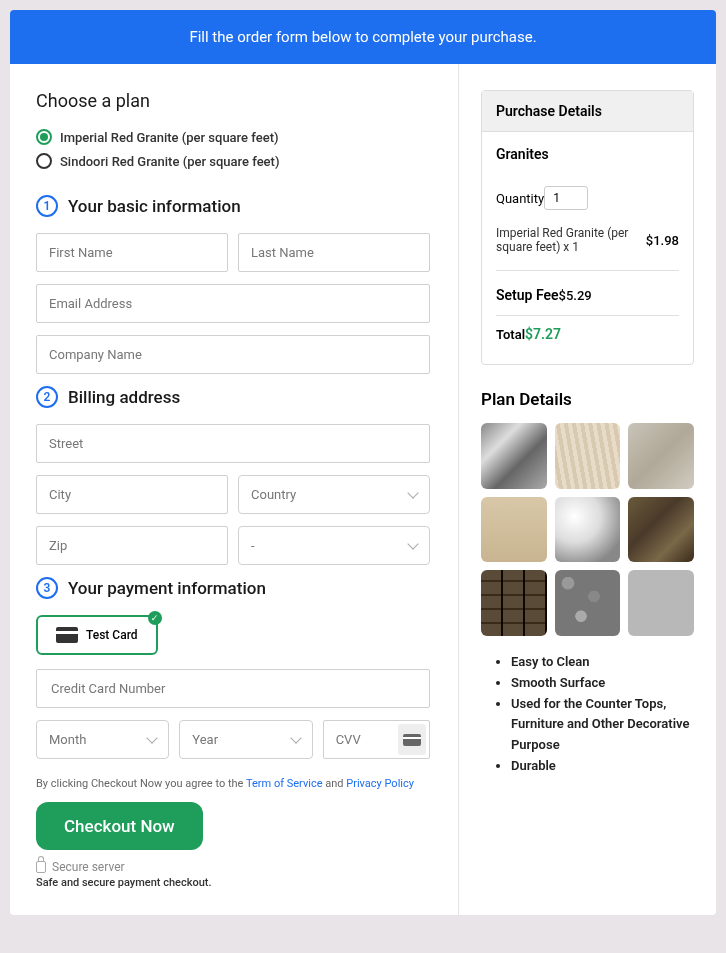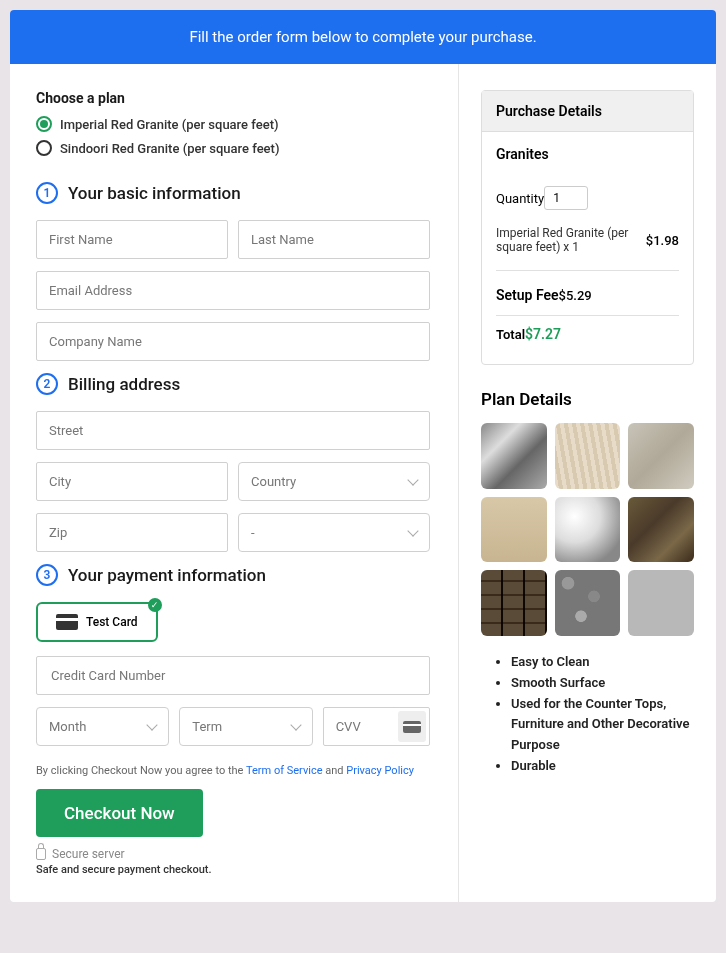--- a/index.html
+++ b/index.html
@@ -2,21 +2,21 @@
 <html><head>
 <meta charset="utf-8">
 <style>
 *{box-sizing:border-box;margin:0;padding:0;font-family:-apple-system,BlinkMacSystemFont,"Segoe UI",Roboto,sans-serif}
 body{background:#e8e4e8;padding:10px}
 .container{background:#ffffff;max-width:706px;margin:0 auto;border-radius:4px;overflow:hidden}
 .banner{background:#1e6ef0;color:#fff;text-align:center;padding:18px;font-size:15px}
 .content{display:flex}
 .left{flex:1;padding:26px 28px 26px 26px;border-right:1px solid #e5e5e5}
 .right{width:280px;padding:26px 22px}
-h2{font-size:14px;font-weight:700;margin-bottom:6px;color:#1a1a1a}
+h2{font-size:18px;font-weight:400;margin-bottom:14px;color:#1a1a1a}
 .radio-group{margin-bottom:22px}
 .radio-item{display:flex;align-items:center;padding:4px 0;cursor:pointer}
 .radio-outer{width:16px;height:16px;border-radius:50%;border:2px solid #333;margin-right:8px;display:flex;align-items:center;justify-content:center}
 .radio-outer.selected{border-color:#1e9e5a}
 .radio-inner{width:8px;height:8px;border-radius:50%;background:#1e9e5a}
 .radio-label{font-size:13px;font-weight:500;color:#333}
 .section-header{display:flex;align-items:center;margin-bottom:16px;margin-top:8px}
 .step-num{width:22px;height:22px;border-radius:50%;border:2px solid #1e6ef0;color:#1e6ef0;font-size:12px;font-weight:600;display:flex;align-items:center;justify-content:center;margin-right:10px}
 .section-title{font-size:17px;font-weight:500;color:#1a1a1a}
 .row{display:flex;gap:10px;margin-bottom:12px}
@@ -31,21 +31,21 @@
 .test-note{font-size:12px;color:#333;margin-bottom:8px}
 .test-note .link{color:#1e6ef0;cursor:pointer}
 .sep{color:#1e6ef0}
 .cc-row .input{padding-left:14px}
 .cvv-wrap{position:relative;flex:1}
 .cvv-icon{position:absolute;right:4px;top:4px;bottom:4px;width:28px;background:#eee;border-radius:3px;display:flex;align-items:center;justify-content:center}
 .mini-card{width:18px;height:12px;background:#666;border-radius:2px;position:relative}
 .mini-card::after{content:"";position:absolute;top:3px;left:0;right:0;height:2px;background:#fff}
 .agree{font-size:11px;color:#666;margin:18px 0 12px}
 .agree .link{color:#1e6ef0;cursor:pointer}
-.checkout-btn{background:#1e9e5a;color:#fff;border:none;padding:14px 28px;font-size:17px;font-weight:500;border-radius:4px;cursor:pointer}
+.checkout-btn{background:#1e9e5a;color:#fff;border:none;padding:14px 28px;font-size:17px;font-weight:500;border-radius:12px;cursor:pointer}
 .secure{display:flex;align-items:center;font-size:12px;color:#888;margin-top:10px}
 .lock{width:10px;height:12px;border:1.5px solid #aaa;border-radius:2px;margin-right:6px;position:relative}
 .lock::before{content:"";position:absolute;top:-6px;left:1px;width:4px;height:5px;border:1.5px solid #aaa;border-bottom:none;border-radius:3px 3px 0 0}
 .safe{font-size:11px;color:#333;margin-top:2px;font-weight:500}
 .panel{border:1px solid #ddd;border-radius:4px;margin-bottom:24px}
 .panel-head{background:#f0f0f0;padding:12px 14px;font-size:14px;font-weight:600;border-bottom:1px solid #ddd}
 .panel-body{padding:14px}
 .panel-row{display:flex;justify-content:flex-start;align-items:center;padding:8px 0;font-size:13px}
 .panel-sub{font-size:14px;font-weight:600;margin-bottom:16px}
 .qty-input{width:44px;border:1px solid #ccc;border-radius:3px;padding:4px 8px;font-size:12px;text-align:left}
@@ -140,21 +140,21 @@
       </div>
       <div class="row cc-row">
           <input class="input" placeholder="Credit Card Number" style="">
         </div>
       <div class="row">
         <div class="select">
             <span>Month</span>
             <span class="chev"></span>
           </div>
         <div class="select">
-            <span>Term</span>
+            <span>Year</span>
             <span class="chev"></span>
           </div>
         <div class="cvv-wrap">
           <input class="input" style="width: 100%;" placeholder="CVV">
           <span class="cvv-icon">
               <span class="mini-card"></span>
             </span>
         </div>
       </div>
 

